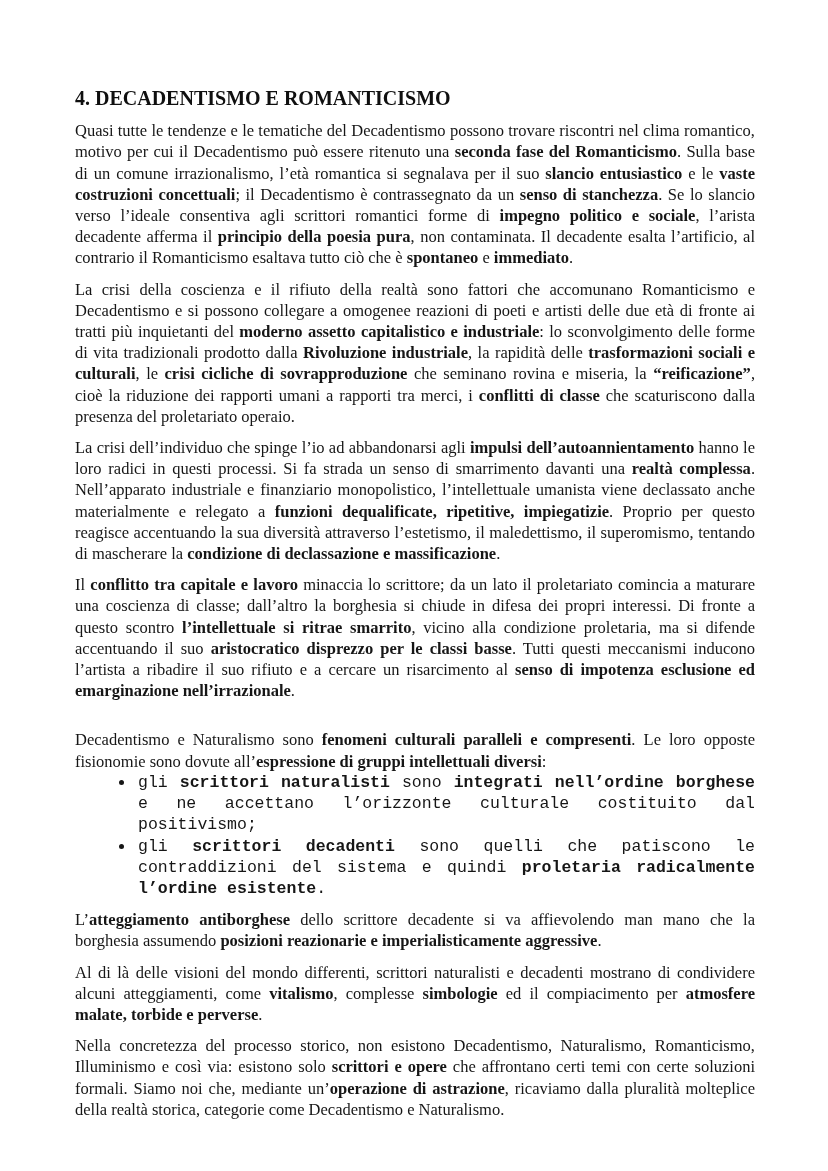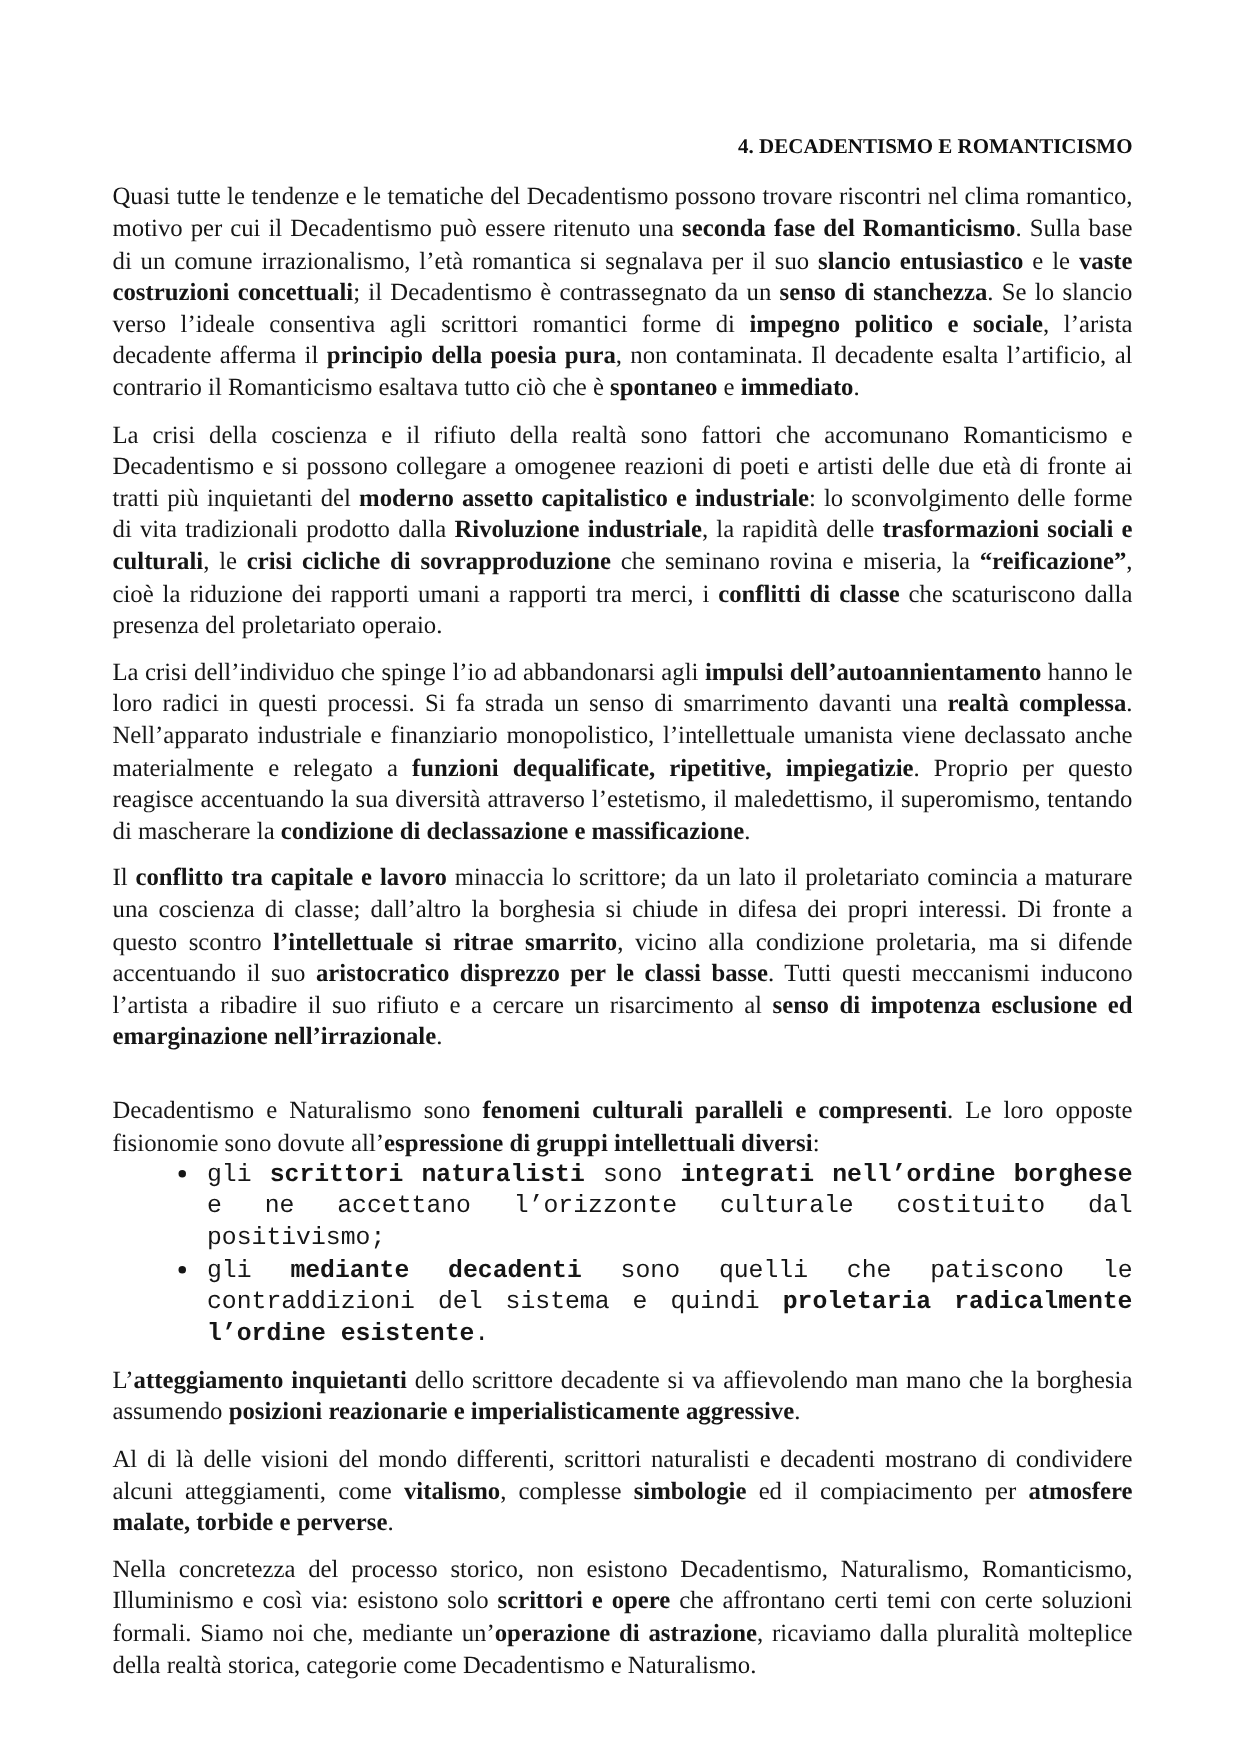--- a/index.html
+++ b/index.html
@@ -15,23 +15,23 @@
     background: #ffffff;
     box-sizing: border-box;
     padding: 88px 73px 0 75px;
     font-family: "Liberation Serif", "DejaVu Serif", serif;
     font-size: 16.5px;
     line-height: 21.2px;
     color: #161616;
     overflow: hidden;
   }
   .heading {
-    font-size: 14px;
+    font-size: 20px;
     font-weight: bold;
-    text-align: right;
+    text-align: left;
     margin: 0 0 11px 0;
     color: #0f0f0f;
   }
   .para {
     text-align: justify;
     margin: 0 0 10px 0;
   }
   .para.tight {
     margin-bottom: 0;
     margin-top: 28px;
@@ -56,19 +56,19 @@
 <div class="page">
   <div id="doc">
       <h2 class="heading">4. DECADENTISMO E ROMANTICISMO</h2>
       <p class="para"><span>Quasi tutte le tendenze e le tematiche del Decadentismo possono trovare riscontri nel clima romantico, motivo per cui il Decadentismo può essere ritenuto una </span><span class="b">seconda fase del Romanticismo</span><span>. Sulla base di un comune irrazionalismo, l’età romantica si segnalava per il suo </span><span class="b">slancio entusiastico</span><span> e le </span><span class="b">vaste costruzioni concettuali</span><span>; il Decadentismo è contrassegnato da un </span><span class="b">senso di stanchezza</span><span>. Se lo slancio verso l’ideale consentiva agli scrittori romantici forme di </span><span class="b">impegno politico e sociale</span><span>, l’arista decadente afferma il </span><span class="b">principio della poesia pura</span><span>, non contaminata. Il decadente esalta l’artificio, al contrario il Romanticismo esaltava tutto ciò che è </span><span class="b">spontaneo</span><span> e </span><span class="b">immediato</span><span>.</span></p>
       <p class="para"><span>La crisi della coscienza e il rifiuto della realtà sono fattori che accomunano Romanticismo e Decadentismo e si possono collegare a omogenee reazioni di poeti e artisti delle due età di fronte ai tratti più inquietanti del </span><span class="b">moderno assetto capitalistico e industriale</span><span>: lo sconvolgimento delle forme di vita tradizionali prodotto dalla </span><span class="b">Rivoluzione industriale</span><span>, la rapidità delle </span><span class="b">trasformazioni sociali e culturali</span><span>, le </span><span class="b">crisi cicliche di sovrapproduzione</span><span> che seminano rovina e miseria, la </span><span class="b">“reificazione”</span><span>, cioè la riduzione dei rapporti umani a rapporti tra merci, i </span><span class="b">conflitti di classe</span><span> che scaturiscono dalla presenza del proletariato operaio.</span></p>
       <p class="para"><span>La crisi dell’individuo che spinge l’io ad abbandonarsi agli </span><span class="b">impulsi dell’autoannientamento</span><span> hanno le loro radici in questi processi. Si fa strada un senso di smarrimento davanti una </span><span class="b">realtà complessa</span><span>. Nell’apparato industriale e finanziario monopolistico, l’intellettuale umanista viene declassato anche materialmente e relegato a </span><span class="b">funzioni dequalificate, ripetitive, impiegatizie</span><span>. Proprio per questo reagisce accentuando la sua diversità attraverso l’estetismo, il maledettismo, il superomismo, tentando di mascherare la </span><span class="b">condizione di declassazione e massificazione</span><span>.</span></p>
       <p class="para"><span>Il </span><span class="b">conflitto tra capitale e lavoro</span><span> minaccia lo scrittore; da un lato il proletariato comincia a maturare una coscienza di classe; dall’altro la borghesia si chiude in difesa dei propri interessi. Di fronte a questo scontro </span><span class="b">l’intellettuale si ritrae smarrito</span><span>, vicino alla condizione proletaria, ma si difende accentuando il suo </span><span class="b">aristocratico disprezzo per le classi basse</span><span>. Tutti questi meccanismi inducono l’artista a ribadire il suo rifiuto e a cercare un risarcimento al </span><span class="b">senso di impotenza esclusione ed emarginazione nell’irrazionale</span><span>.</span></p>
       <p class="para tight"><span>Decadentismo e Naturalismo sono </span><span class="b">fenomeni culturali paralleli e compresenti</span><span>. Le loro opposte fisionomie sono dovute all’</span><span class="b">espressione di gruppi intellettuali diversi</span><span>:</span></p>
       <ul class="blist">
         <li><span>gli </span><span class="b">scrittori naturalisti</span><span> sono </span><span class="b">integrati nell’ordine borghese</span><span> e ne accettano l’orizzonte culturale costituito dal positivismo;</span></li>
-        <li><span>gli </span><span class="b">mediante decadenti</span><span> sono quelli che patiscono le contraddizioni del sistema e quindi </span><span class="b">proletaria radicalmente l’ordine esistente</span><span>.</span></li>
+        <li><span>gli </span><span class="b">scrittori decadenti</span><span> sono quelli che patiscono le contraddizioni del sistema e quindi </span><span class="b">proletaria radicalmente l’ordine esistente</span><span>.</span></li>
       </ul>
-      <p class="para"><span>L’</span><span class="b">atteggiamento inquietanti</span><span> dello scrittore decadente si va affievolendo man mano che la borghesia assumendo </span><span class="b">posizioni reazionarie e imperialisticamente aggressive</span><span>.</span></p>
+      <p class="para"><span>L’</span><span class="b">atteggiamento antiborghese</span><span> dello scrittore decadente si va affievolendo man mano che la borghesia assumendo </span><span class="b">posizioni reazionarie e imperialisticamente aggressive</span><span>.</span></p>
       <p class="para"><span>Al di là delle visioni del mondo differenti, scrittori naturalisti e decadenti mostrano di condividere alcuni atteggiamenti, come </span><span class="b">vitalismo</span><span>, complesse </span><span class="b">simbologie</span><span> ed il compiacimento per </span><span class="b">atmosfere malate, torbide e perverse</span><span>.</span></p>
       <p class="para"><span>Nella concretezza del processo storico, non esistono Decadentismo, Naturalismo, Romanticismo, Illuminismo e così via: esistono solo </span><span class="b">scrittori e opere</span><span> che affrontano certi temi con certe soluzioni formali. Siamo noi che, mediante un’</span><span class="b">operazione di astrazione</span><span>, ricaviamo dalla pluralità molteplice della realtà storica, categorie come Decadentismo e Naturalismo.</span></p>
     </div>
 </div>
 
 </body></html>

